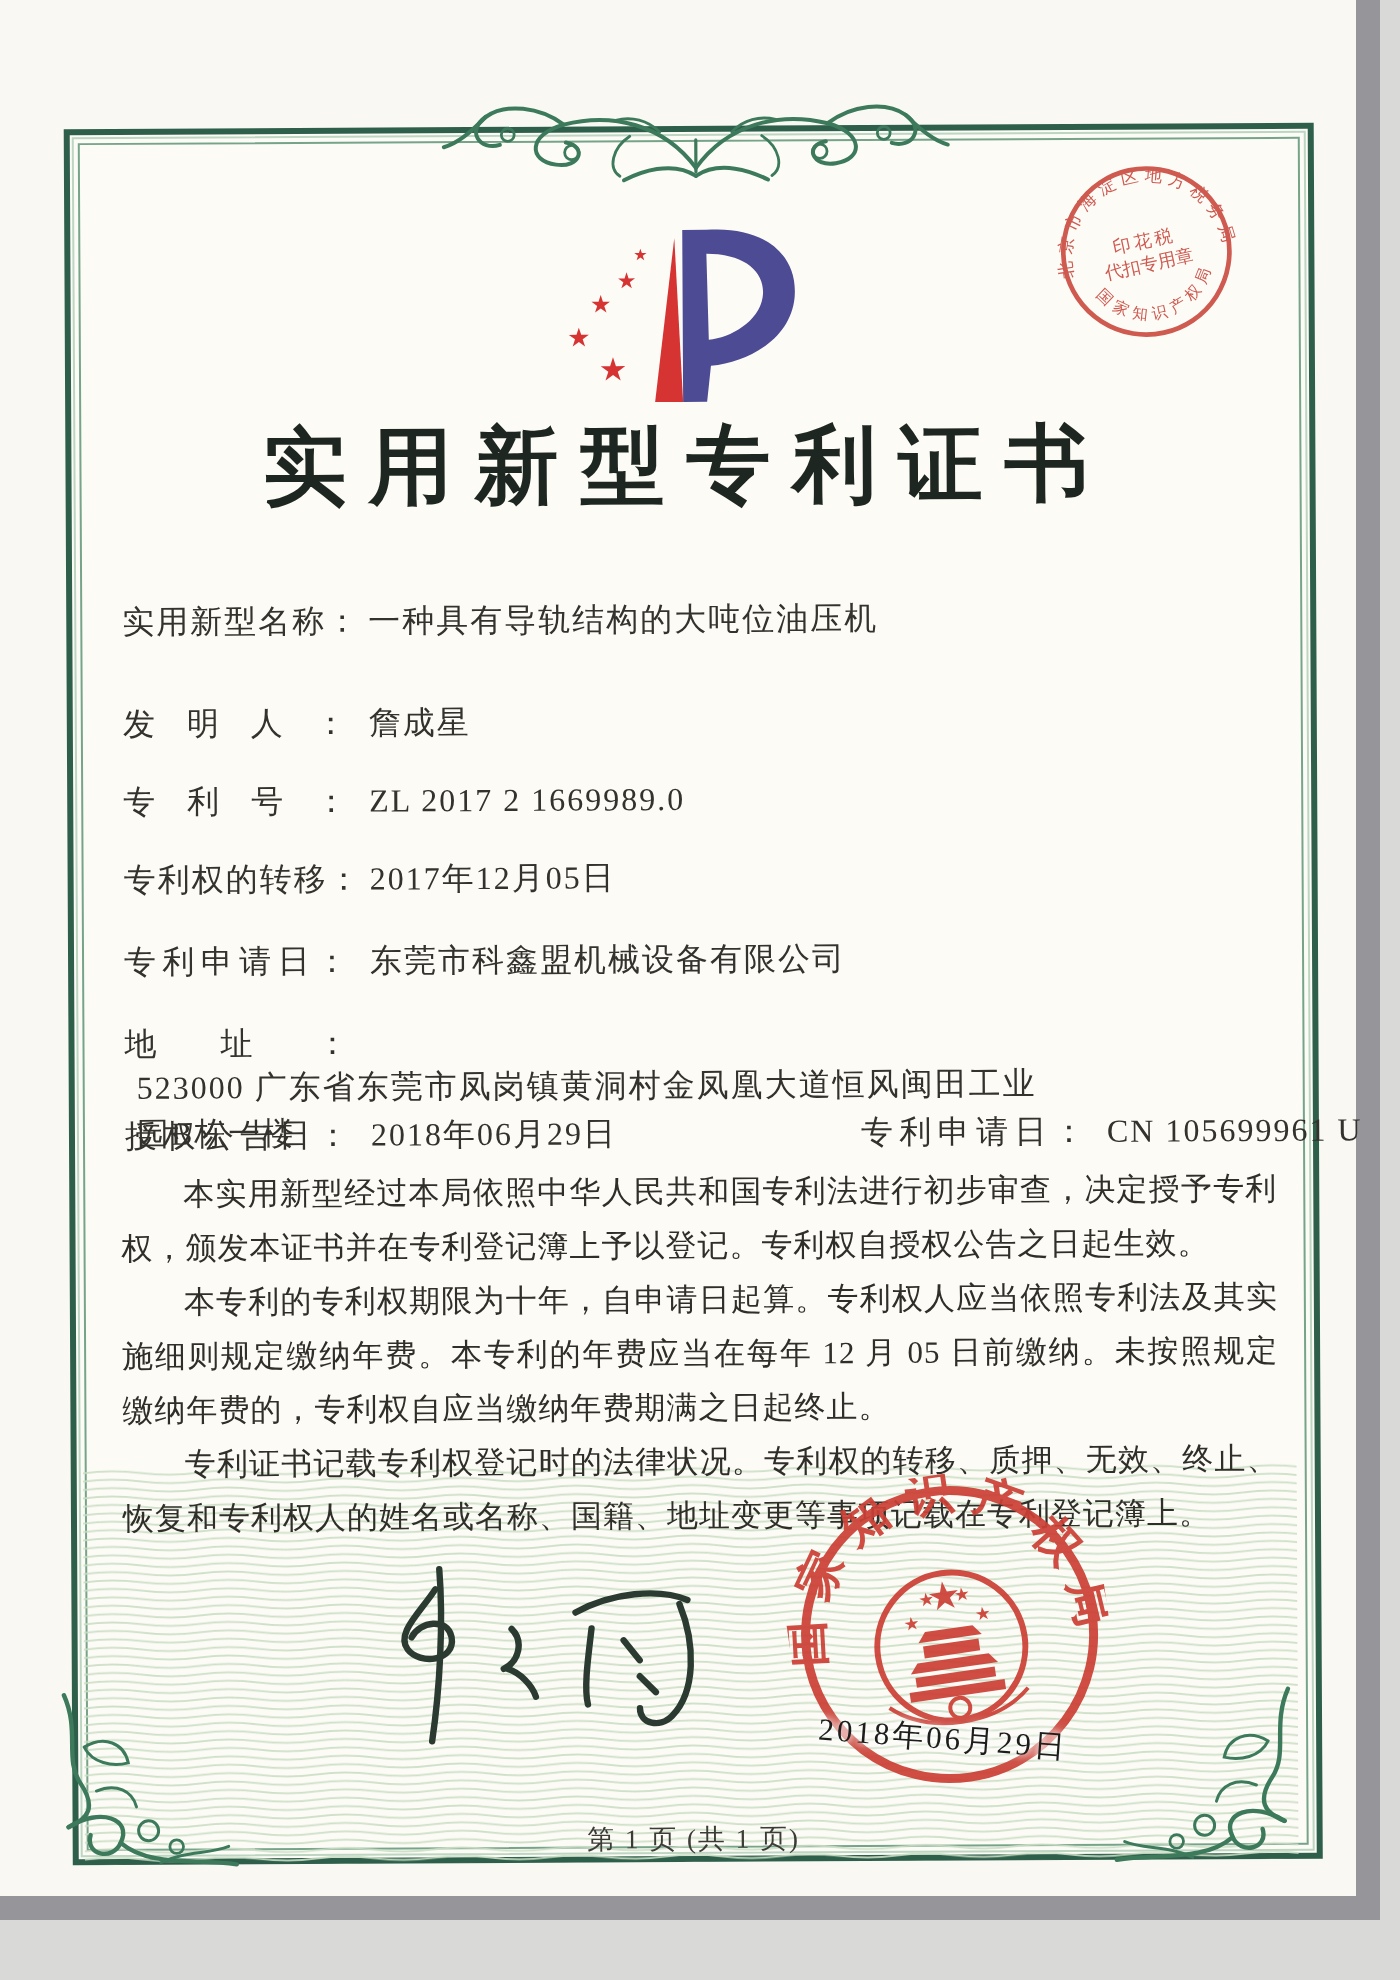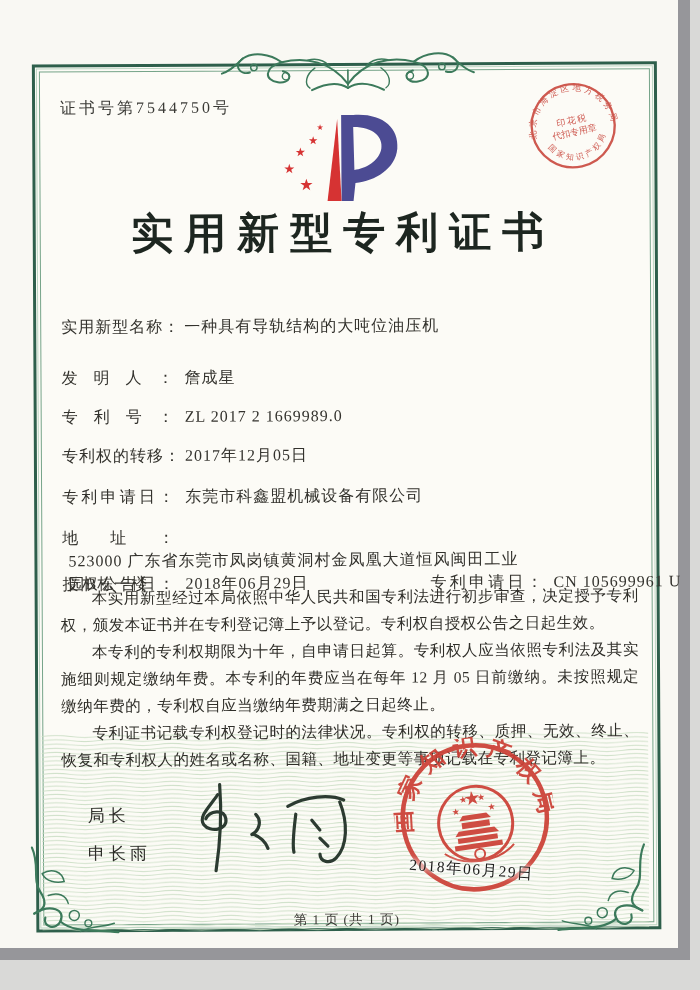--- a/index.html
+++ b/index.html
@@ -35,21 +35,21 @@
     position:absolute;left:62px;top:97px;font-size:16px;letter-spacing:3px;color:#3a3a36;
   }
   .tax-stamp{position:absolute;left:528px;top:80px;width:94px;height:94px;transform:rotate(-12deg);opacity:.88;}
   .logo{position:absolute;left:277px;top:111px;width:132px;height:104px;}
   .title{
     position:absolute;left:35px;top:205px;width:619px;text-align:center;
     font-size:42px;font-weight:700;letter-spacing:11px;color:#1d2620;
   }
   .fields{position:absolute;left:62px;top:0;width:575px;font-size:16px;color:#33322d;}
   .frow{position:absolute;left:0;white-space:nowrap;}
-  .flabel{display:inline-block;width:113px;text-align:justify;text-align-last:justify;letter-spacing:1px;margin-top:16px;}
+  .flabel{display:inline-block;width:113px;text-align:justify;text-align-last:justify;letter-spacing:1px;}
   .fvalue{display:inline-block;margin-left:6px;letter-spacing:1px;}
   .frow.addr{white-space:normal;}
   .frow.addr .fvalue{width:455px;vertical-align:top;line-height:1.45;}
   .f-name{top:300px;} .f-inv{top:351px;} .f-no{top:390px;} .f-app{top:429px;}
   .f-own{top:470px;} .f-addr{top:511px;} .f-grant{top:557px;}
   .f-grantno{position:absolute;left:368px;top:0;}
   .bodytext{
     position:absolute;left:60px;top:584px;width:578px;
     font-size:15.5px;line-height:1.74;color:#2f2e29;text-align:justify;letter-spacing:.5px;
   }
@@ -125,21 +125,20 @@
       <path d="M12 70 C28 60 44 66 38 78 C34 87 20 84 23 74"></path>
       <path d="M38 78 C52 90 74 86 96 89"></path>
       <path d="M20 30 C30 24 40 28 42 38 C34 40 24 38 20 30" stroke-width="1.5"></path>
       <path d="M26 52 C36 48 44 52 46 60" stroke-width="1.5"></path>
       <circle cx="52" cy="72" r="5" stroke-width="1.5"></circle>
       <circle cx="66" cy="80" r="3.4" stroke-width="1.4"></circle>
       <path d="M58 88 C70 82 82 84 92 80" stroke-width="1.5"></path>
     </g>
   </svg>
 
-  <div class="cert-no">证书号第7544750号</div>
 
   <svg class="tax-stamp" viewBox="0 0 120 120">
     <g fill="#c8443a">
       <circle cx="60" cy="60" r="53" fill="none" stroke="#c8443a" stroke-width="3"></circle>
       <path id="tsTop" d="M13 78 A49 49 0 1 1 107 78" fill="none"></path>
       <path id="tsBot" d="M20 74 A42 42 0 0 0 100 74" fill="none"></path>
       <text font-size="11" letter-spacing="1">
         <textPath href="#tsTop" startOffset="50%" text-anchor="middle" textLength="158">北京市海淀区地方税务局</textPath>
       </text>
       <text font-size="10">
@@ -199,24 +198,20 @@
       </span>
     </div>
   </div>
 
   <div class="bodytext">
     <p>本实用新型经过本局依照中华人民共和国专利法进行初步审查，决定授予专利权，颁发本证书并在专利登记簿上予以登记。专利权自授权公告之日起生效。</p>
     <p>本专利的专利权期限为十年，自申请日起算。专利权人应当依照专利法及其实施细则规定缴纳年费。本专利的年费应当在每年 12 月 05 日前缴纳。未按照规定缴纳年费的，专利权自应当缴纳年费期满之日起终止。</p>
     <p>专利证书记载专利权登记时的法律状况。专利权的转移、质押、无效、终止、恢复和专利权人的姓名或名称、国籍、地址变更等事项记载在专利登记簿上。</p>
   </div>
 
-  <div class="sig-block">
-    <div>局长</div>
-    <div class="line2">申长雨</div>
-  </div>
 
   <svg class="signature" viewBox="0 0 172 98">
     <g stroke="#2c3b31" stroke-width="3.2" fill="none" stroke-linecap="round" stroke-linejoin="round">
       <path d="M34 14 C26 26 14 36 20 44 C26 52 44 50 42 38 C40 28 26 30 22 38"></path>
       <path d="M36 4 C38 30 36 64 32 90"></path>
       <path d="M72 34 C78 40 76 50 68 54"></path>
       <path d="M70 54 C76 56 82 62 84 68"></path>
       <path d="M104 26 C122 16 146 14 160 20"></path>
       <path d="M112 34 C110 50 108 64 110 72"></path>
       <path d="M156 22 C164 42 164 66 152 78 C146 84 136 82 136 74"></path>

